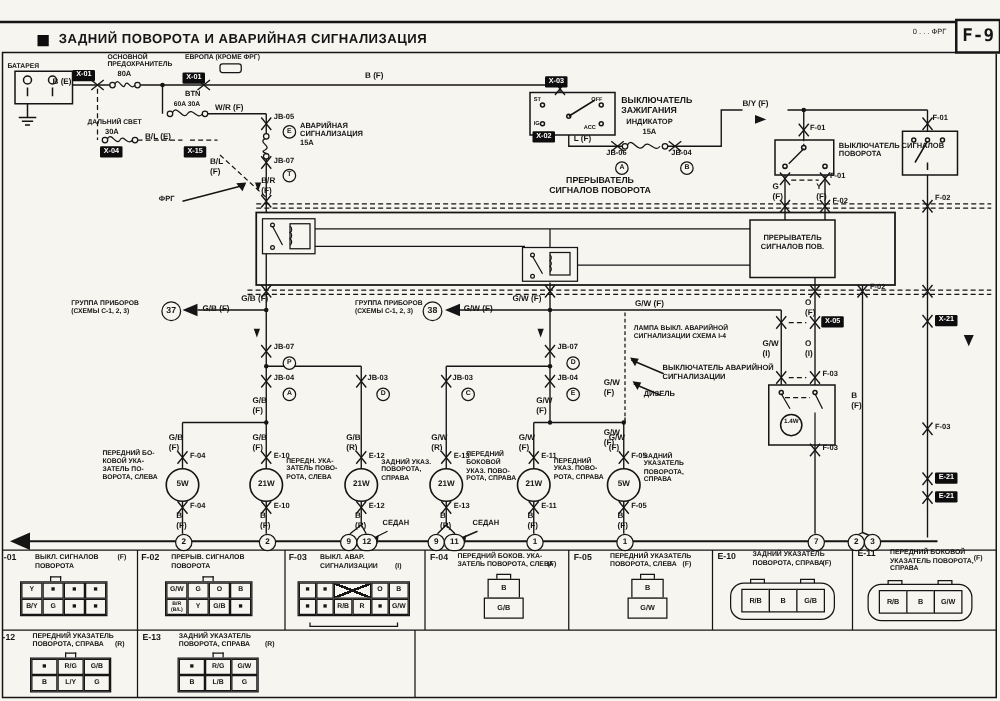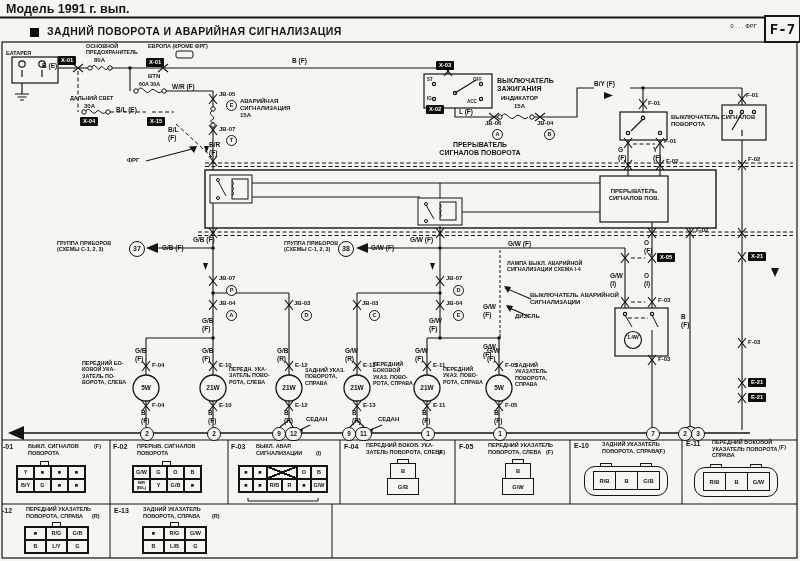--- a/index.html
+++ b/index.html
@@ -256,25 +256,24 @@
     <use href="#cm" transform="translate(625,258) rotate(90)"></use>
     <use href="#cm" transform="translate(652,258) rotate(90)"></use>
     <use href="#cm" transform="translate(625,302) rotate(90)"></use>
     <use href="#cm" transform="translate(652,302) rotate(90)"></use>
     <use href="#cm" transform="translate(652,360) rotate(90)"></use>
   </g>
 
   <path d="M248,498 v3 h70 v-3" stroke="#151515" fill="none" stroke-width="1"></path>
 </svg>
 
-<div class="lbl t12" style="left:6px;top:2px;">Модель 1991 г. вып.</div>
 <div class="sq"></div>
 <div class="lbl" style="left:47px;top:25px;font-size:10.5px;letter-spacing:0.4px;">ЗАДНИЙ ПОВОРОТА И АВАРИЙНАЯ СИГНАЛИЗАЦИЯ</div>
 <div class="lbl t6" style="left:695px;top:23px;width:62px;text-align:right;font-weight:normal;">0 . . . ФРГ</div>
-<div class="pagecode">F-7</div>
+<div class="pagecode">F-9</div>
 
 <div class="lbl t5" style="left:6px;top:50px;">БАТАРЕЯ</div>
 <div class="blk" style="left:58px;top:56px;">X-01</div>
 <div class="lbl" style="left:42px;top:62px;">B (E)</div>
 <div class="lbl t5" style="left:86px;top:43px;">ОСНОВНОЙ
 ПРЕДОХРАНИТЕЛЬ</div>
 <div class="lbl t6" style="left:94px;top:57px;">80A</div>
 <div class="lbl t5" style="left:148px;top:43px;">ЕВРОПА (КРОМЕ ФРГ)</div>
 <div class="blk" style="left:146px;top:58px;">X-01</div>
 <div class="lbl" style="left:292px;top:57px;">B (F)</div>

